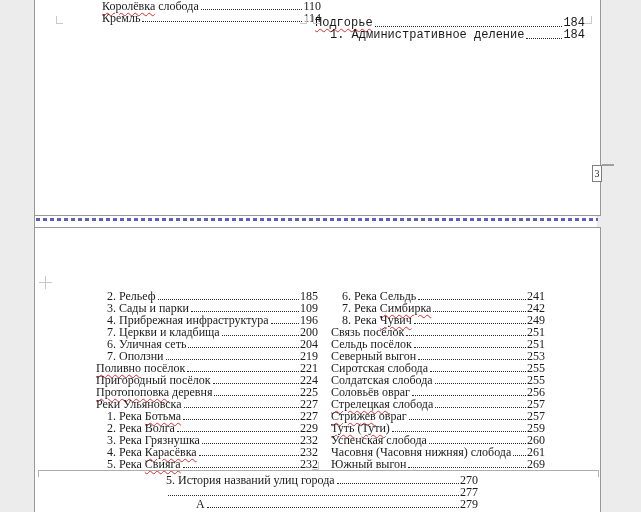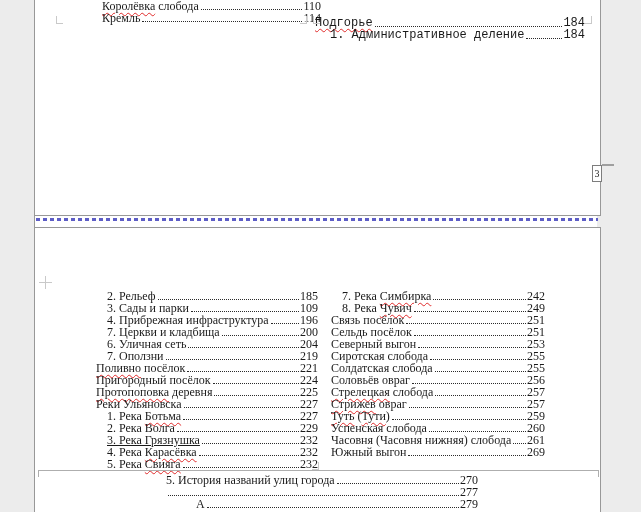--- a/index.html
+++ b/index.html
@@ -147,36 +147,41 @@
       <span class="lbl" style="padding-left: 11px;"><span>1. Река </span><span class="sp">Ботьма</span></span>
       <span class="dots"></span>
       <span class="num">227</span>
     </div>
     <div class="trow">
       <span class="lbl" style="padding-left: 11px;">2. Река Волга</span>
       <span class="dots"></span>
       <span class="num">229</span>
     </div>
     <div class="trow">
-      <span class="lbl" style="padding-left: 11px; text-decoration: underline;">3. Река Грязнушка</span>
+      <span class="lbl" style="padding-left: 11px;">3. Река Грязнушка</span>
       <span class="dots"></span>
       <span class="num">232</span>
     </div>
     <div class="trow">
       <span class="lbl" style="padding-left: 11px;"><span>4. Река </span><span class="sp">Карасёвка</span></span>
       <span class="dots"></span>
       <span class="num">232</span>
     </div>
     <div class="trow">
       <span class="lbl" style="padding-left: 11px;"><span>5. Река </span><span class="sp">Свияга</span></span>
       <span class="dots"></span>
       <span class="num">232</span>
     </div>
   </div>
 <div class="toc-col" id="p2-right">
+    <div class="trow">
+      <span class="lbl" style="padding-left: 11px;">6. Река Сельдь</span>
+      <span class="dots"></span>
+      <span class="num">241</span>
+    </div>
     <div class="trow">
       <span class="lbl" style="padding-left: 11px;"><span>7. Река </span><span class="sp">Симбирка</span></span>
       <span class="dots"></span>
       <span class="num">242</span>
     </div>
     <div class="trow">
       <span class="lbl" style="padding-left: 11px;"><span>8. Река </span><span class="sp">Чувич</span></span>
       <span class="dots"></span>
       <span class="num">249</span>
     </div>

